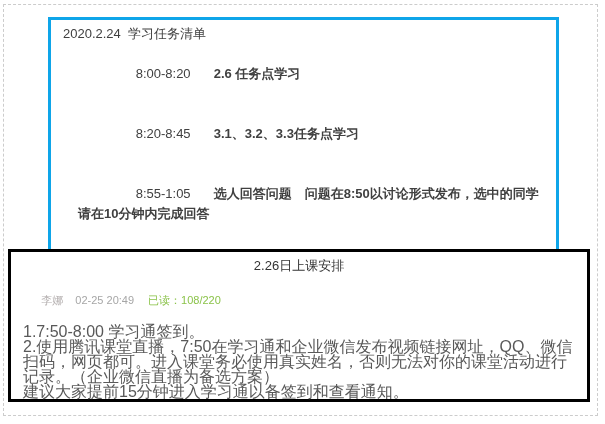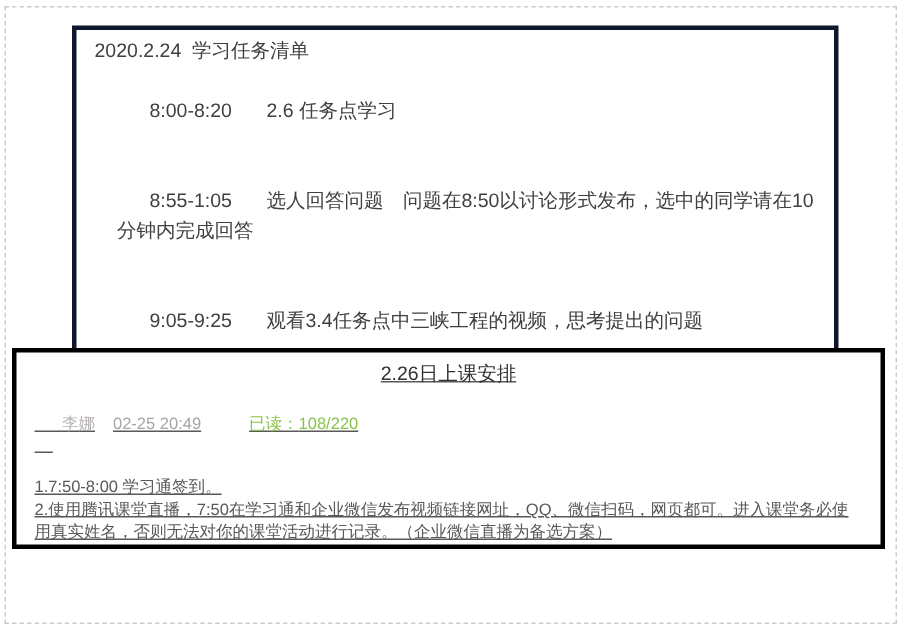--- a/index.html
+++ b/index.html
@@ -25,63 +25,62 @@
     pointer-events: none;
   }
   
   .task-box {
     position: absolute;
     left: 48px;
     top: 17px;
     width: 511px;
     height: 238px;
     box-sizing: border-box;
-    border: 3px solid #0f172a;
+    border: 3px solid #0ea5e9;
     background: #ffffff;
     padding: 4px 12px;
     font-size: 13px;
     line-height: 20px;
     color: #404040;
   }
   .task-box .line { white-space: pre-wrap; }
   .sched-row { padding-left: 15px; white-space: pre-wrap; }
-  .sched-time { display: inline-block; min-width: 64px; }
-  .sched-act { margin-left: 14px; }
+  .sched-time { display: inline-block; min-width: 64px; margin-left: 36px; }
+  .sched-act { margin-left: 14px; font-weight: bold; }
   
   .announce-box {
     position: absolute;
     left: 8px;
-    top: 232px;
+    top: 249px;
     width: 582px;
-    height: 134px;
+    height: 153px;
     box-sizing: border-box;
     border: 3px solid #000000;
     background: #ffffff;
     padding: 5px 12px;
     color: #595959;
-    text-decoration: underline;
   }
   .announce-title {
     text-align: center;
     font-size: 13px;
     line-height: 18px;
     color: #333333;
   }
   .announce-meta {
     margin-top: 4px;
     font-size: 11px;
     line-height: 14px;
     white-space: pre-wrap;
   }
   .meta-author { color: #b5b0b0; margin-right: 12px; }
-  .meta-time { color: #a6a6a6; margin-right: 32px; }
+  .meta-time { color: #a6a6a6; margin-right: 14px; }
   .meta-read { }
   .announce-body {
-    margin-top: 14px;
-    font-size: 11px;
+    margin-top: 3px;
+    font-size: 16px;
     line-height: 15px;
   }
   .announce-body p {
     margin: 0;
     white-space: pre-wrap;
   }
   
   .figure-caption {
     position: absolute;
     left: 0;
@@ -102,20 +101,23 @@
 <div class="screen">
   <div class="page-frame"></div>
 
   <div class="task-box">
     <div class="line">2020.2.24  学习任务清单</div>
 
     <div class="sched-row">
       <span class="sched-time">8:00-8:20</span><span class="sched-act">2.6 任务点学习</span>
     </div>
     <div class="sched-row">
+      <span class="sched-time">8:20-8:45</span><span class="sched-act">3.1、3.2、3.3任务点学习</span>
+    </div>
+    <div class="sched-row">
       <span class="sched-time">8:55-1:05</span><span class="sched-act">选人回答问题　问题在8:50以讨论形式发布，选中的同学请在10分钟内完成回答</span>
     </div>
     <div class="sched-row">
       <span class="sched-time">9:05-9:25</span><span class="sched-act">观看3.4任务点中三峡工程的视频，思考提出的问题</span>
     </div>
     <div class="sched-row">
       <span class="sched-time">9:25-9:35</span><span class="sched-act">主题讨论　　请所有同学积极参与讨论</span>
     </div>
 
   </div>
@@ -123,17 +125,18 @@
   <div class="announce-box">
     <div class="announce-title">2.26日上课安排</div>
 
     <div class="announce-meta">
       <span class="meta-author">李娜</span><span class="meta-time">02-25 20:49</span><span class="meta-read" style="color: rgb(139, 195, 74);"><span style="color: rgb(139, 195, 74);">已读：</span><span style="color: rgb(139, 195, 74);">108/220</span></span>
     </div>
 
     <div class="announce-body">
       <p>1.7:50-8:00 学习通签到。</p>
       <p>2.使用腾讯课堂直播，7:50在学习通和企业微信发布视频链接网址，QQ、微信扫码，网页都可。进入课堂务必使用真实姓名，否则无法对你的课堂活动进行记录。（企业微信直播为备选方案）</p>
+      <p>建议大家提前15分钟进入学习通以备签到和查看通知。</p>
     </div>
   </div>
 
   <div class="figure-caption">图3 2.24与2.26课程安排</div>
 </div>
 
 </body></html>

